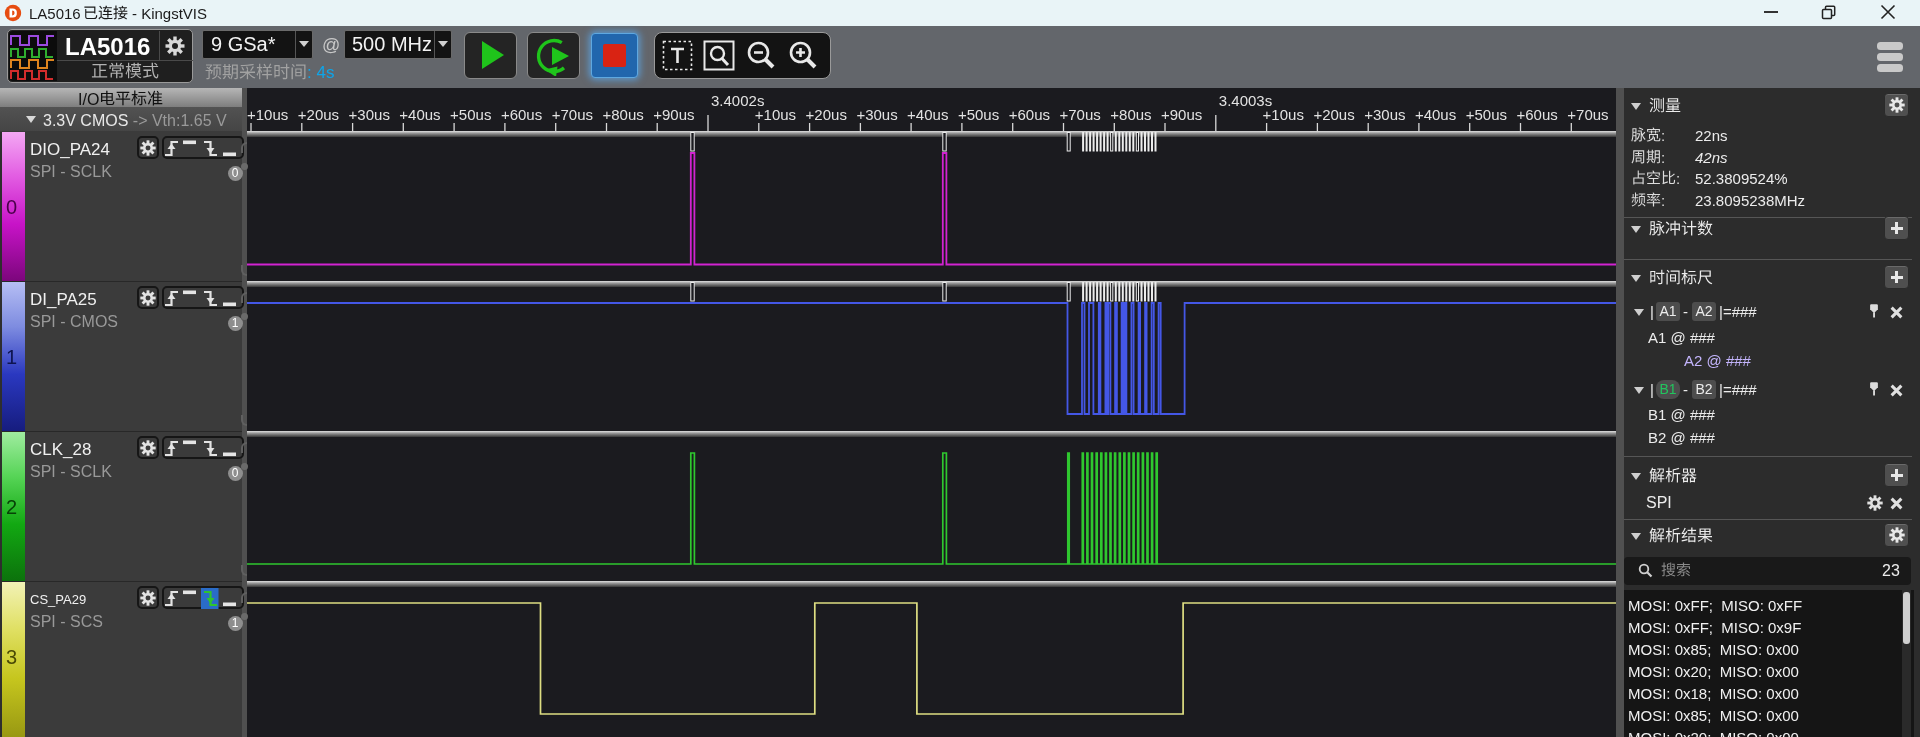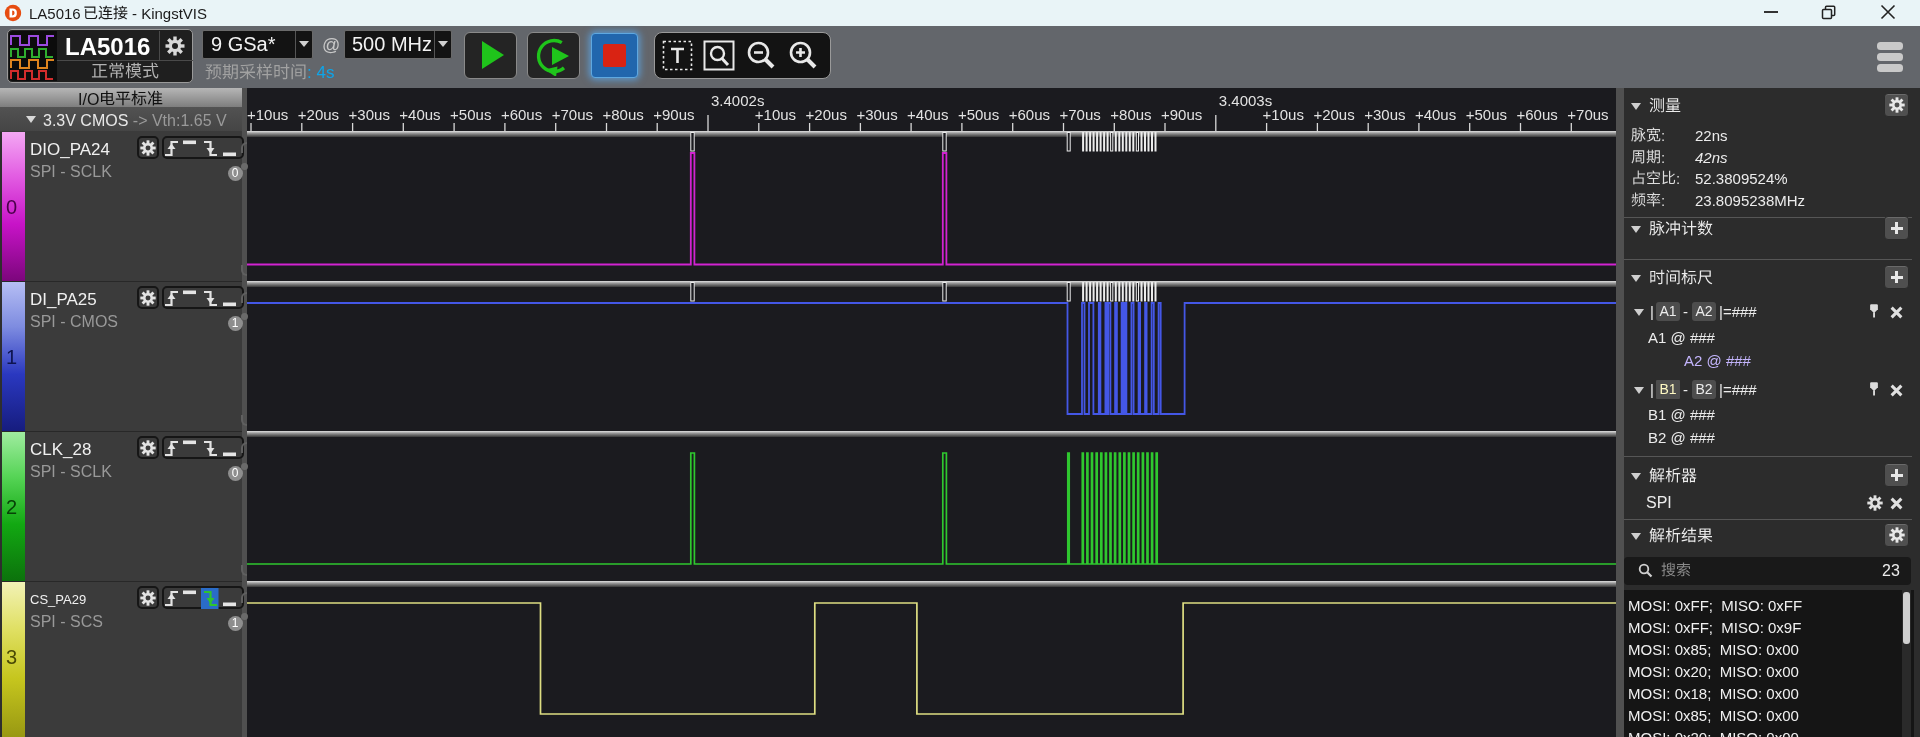--- a/index.html
+++ b/index.html
@@ -447,21 +447,21 @@
 <path d="M1 1.4 Q1 0.3 2.1 0.3 H7.4 Q8.5 0.3 8.5 1.4 V5 L5.9 7.8 H3.6 L1 5 Z"></path>
     <rect x="3.9" y="7.8" width="1.8" height="5.2"></rect>
   </svg>
 <svg class="abs" style="left:1890px;top:306px" width="13" height="13" viewBox="0 0 12 12" stroke="#e0e0e0" stroke-width="2.8">
     <path d="M1.5 1.5 L10.5 10.5 M10.5 1.5 L1.5 10.5"></path>
   </svg>
 <div class="abs" style="left:1648px;top:329px;font-size:15px;color:#ececec;white-space:pre;line-height:17px;">A1 @ ###</div>
 <div class="abs" style="left:1648px;top:352px;font-size:15px;color:#c4b5fd;white-space:pre;line-height:17px;margin-left:36px;">A2 @ ###</div>
 <div class="tri" style="left:1634px;top:387px;border-left:5.5px solid transparent;border-right:5.5px solid transparent;border-top:7px solid #cfcfcf"></div>
 <div class="abs" style="left:1650px;top:381px;font-size:15px;color:#ececec;white-space:pre;line-height:17px;">|</div>
-<div class="abs" style="left:1656px;top:380px;width:24px;height:19px;background:#4d4d4d;border-radius:1px;color:#fef9c3;font-size:14px;text-align:center;line-height:19px">B1</div>
+<div class="abs" style="left:1656px;top:380px;width:24px;height:19px;background:#4d4d4d;border-radius:8px;color:#22c55e;font-size:14px;text-align:center;line-height:19px">B1</div>
 <div class="abs" style="left:1683px;top:381px;font-size:15px;color:#ececec;white-space:pre;line-height:17px;">-</div>
 <div class="abs" style="left:1692px;top:380px;width:24px;height:19px;background:#4d4d4d;border-radius:3px;color:#ececec;font-size:14px;text-align:center;line-height:19px">B2</div>
 <div class="abs" style="left:1719px;top:381px;font-size:15px;color:#ececec;white-space:pre;line-height:17px;">|=###</div>
 <svg class="abs" style="left:1869px;top:382px" width="10" height="14" viewBox="0 0 9.5 13.5" fill="#dcdcdc">
 <path d="M1 1.4 Q1 0.3 2.1 0.3 H7.4 Q8.5 0.3 8.5 1.4 V5 L5.9 7.8 H3.6 L1 5 Z"></path>
     <rect x="3.9" y="7.8" width="1.8" height="5.2"></rect>
   </svg>
 <svg class="abs" style="left:1890px;top:384px" width="13" height="13" viewBox="0 0 12 12" stroke="#e0e0e0" stroke-width="2.8">
     <path d="M1.5 1.5 L10.5 10.5 M10.5 1.5 L1.5 10.5"></path>
   </svg>

